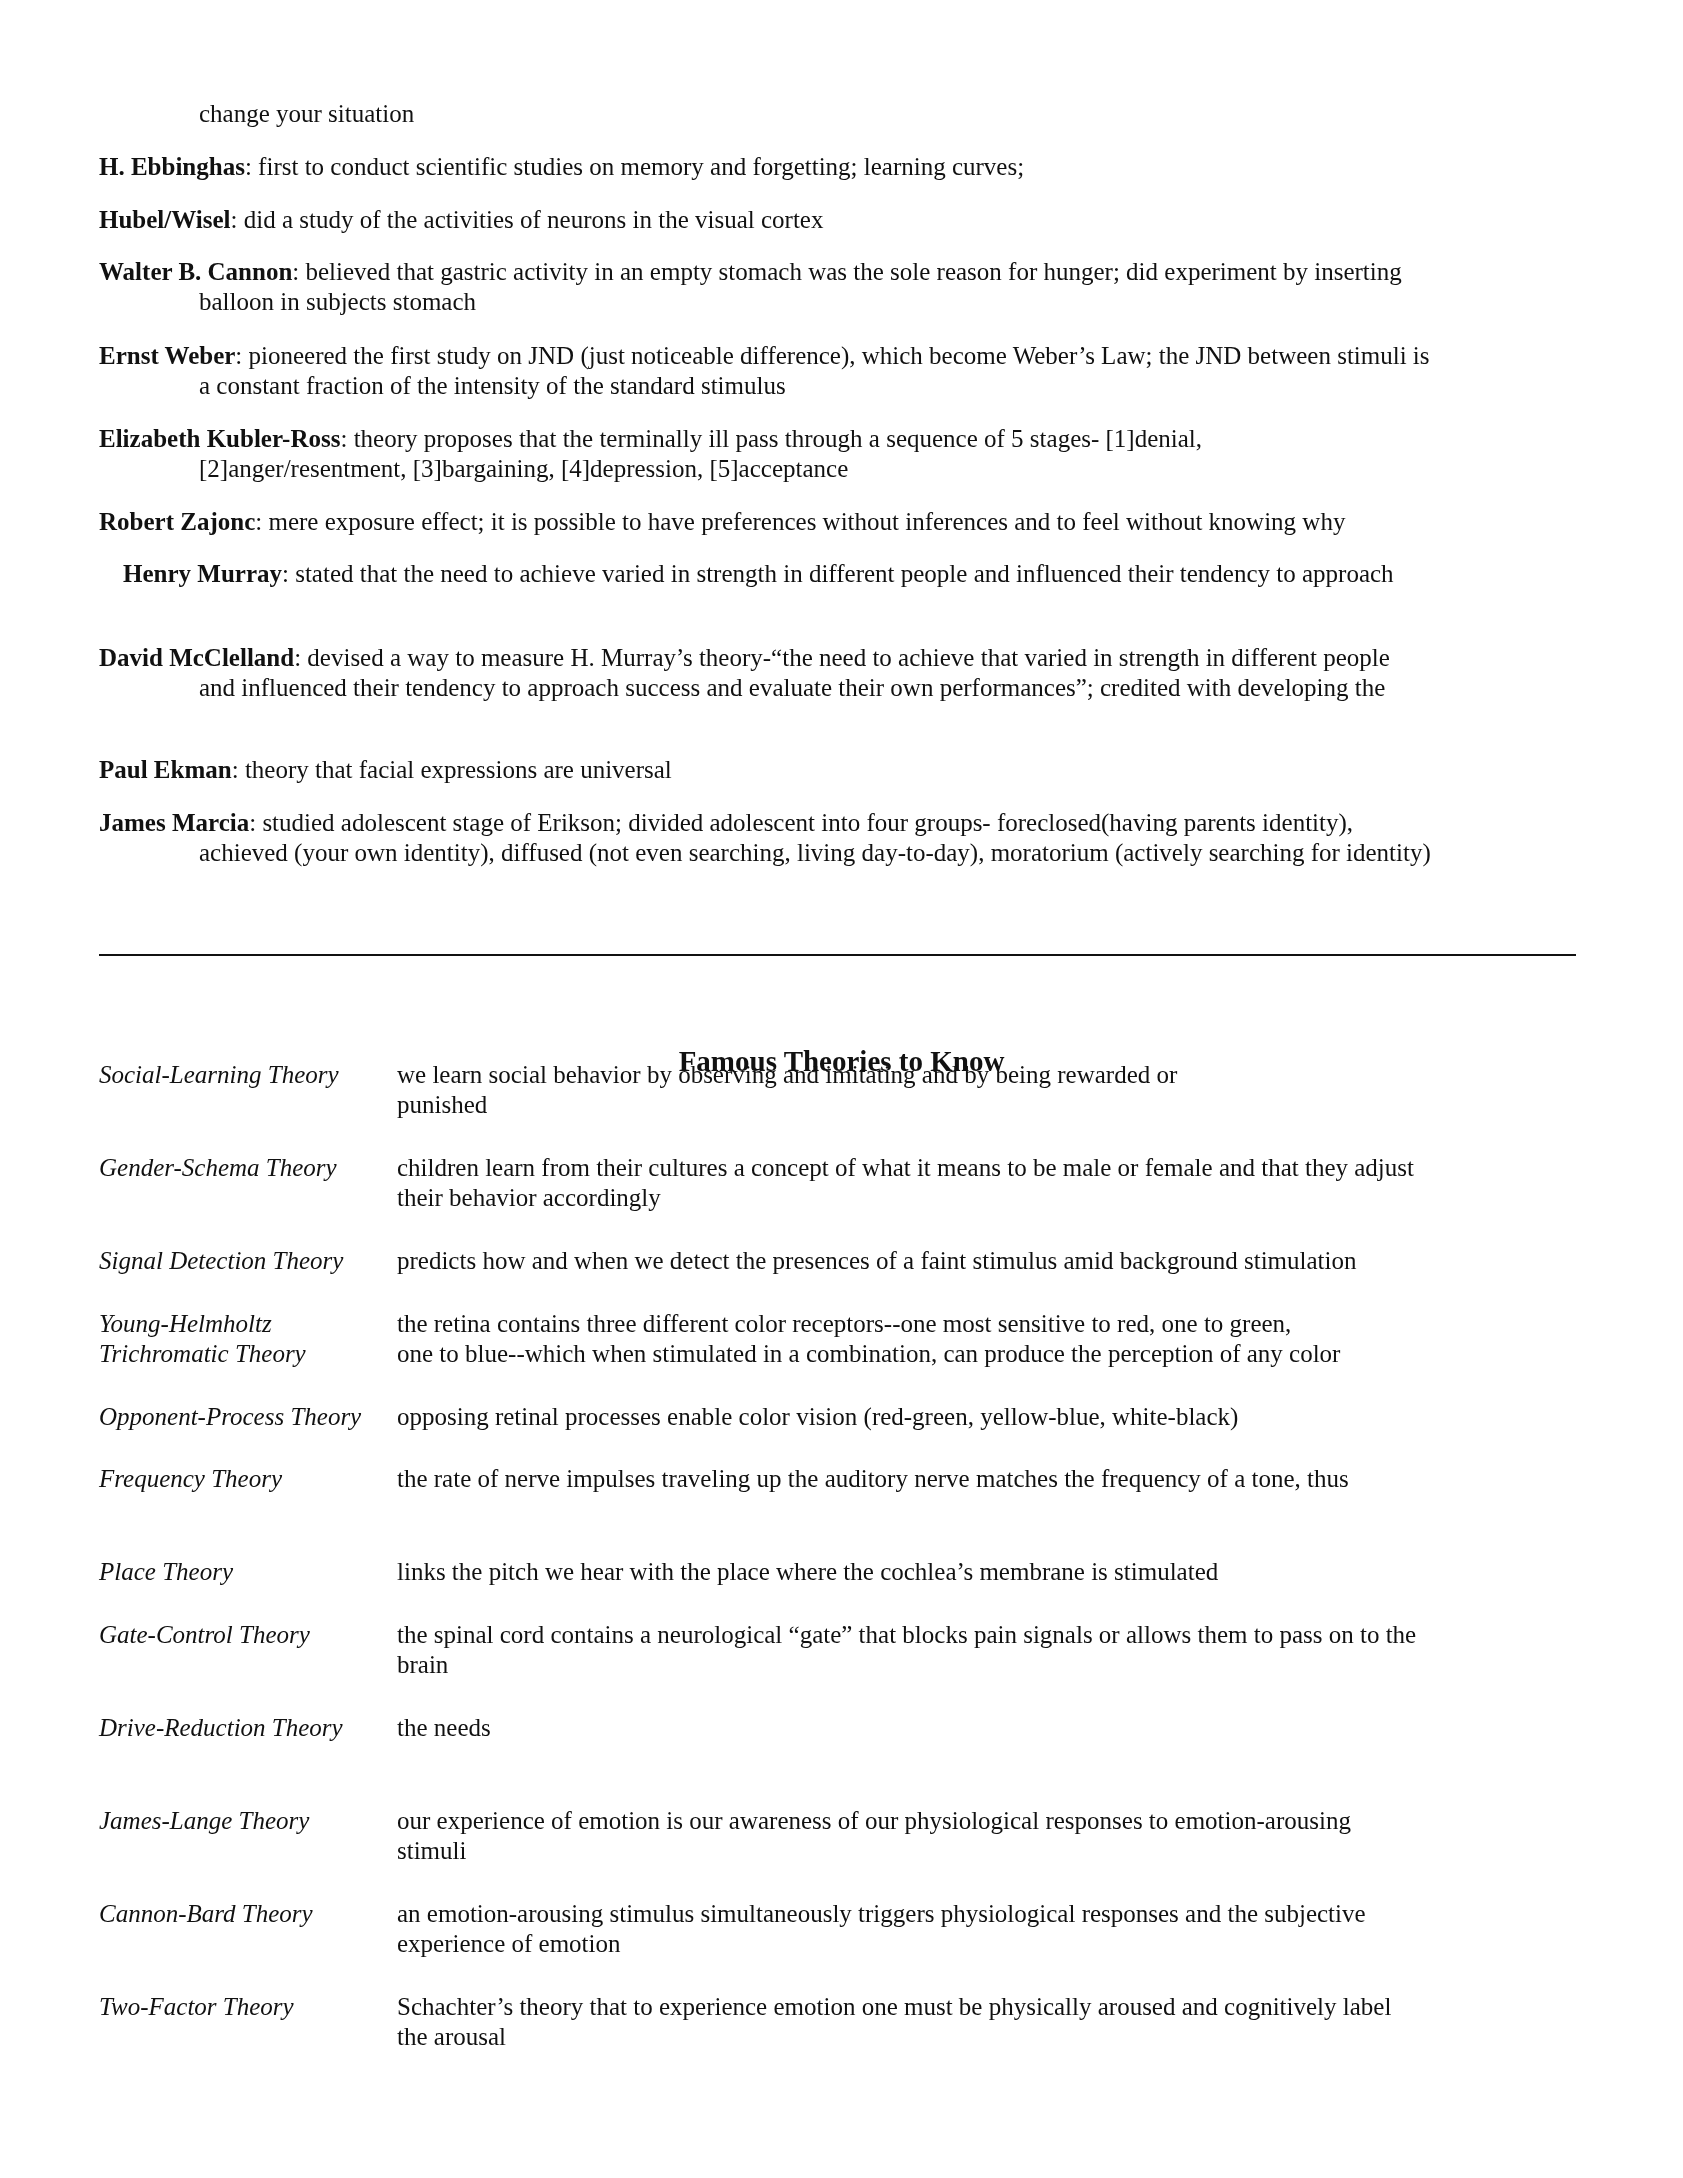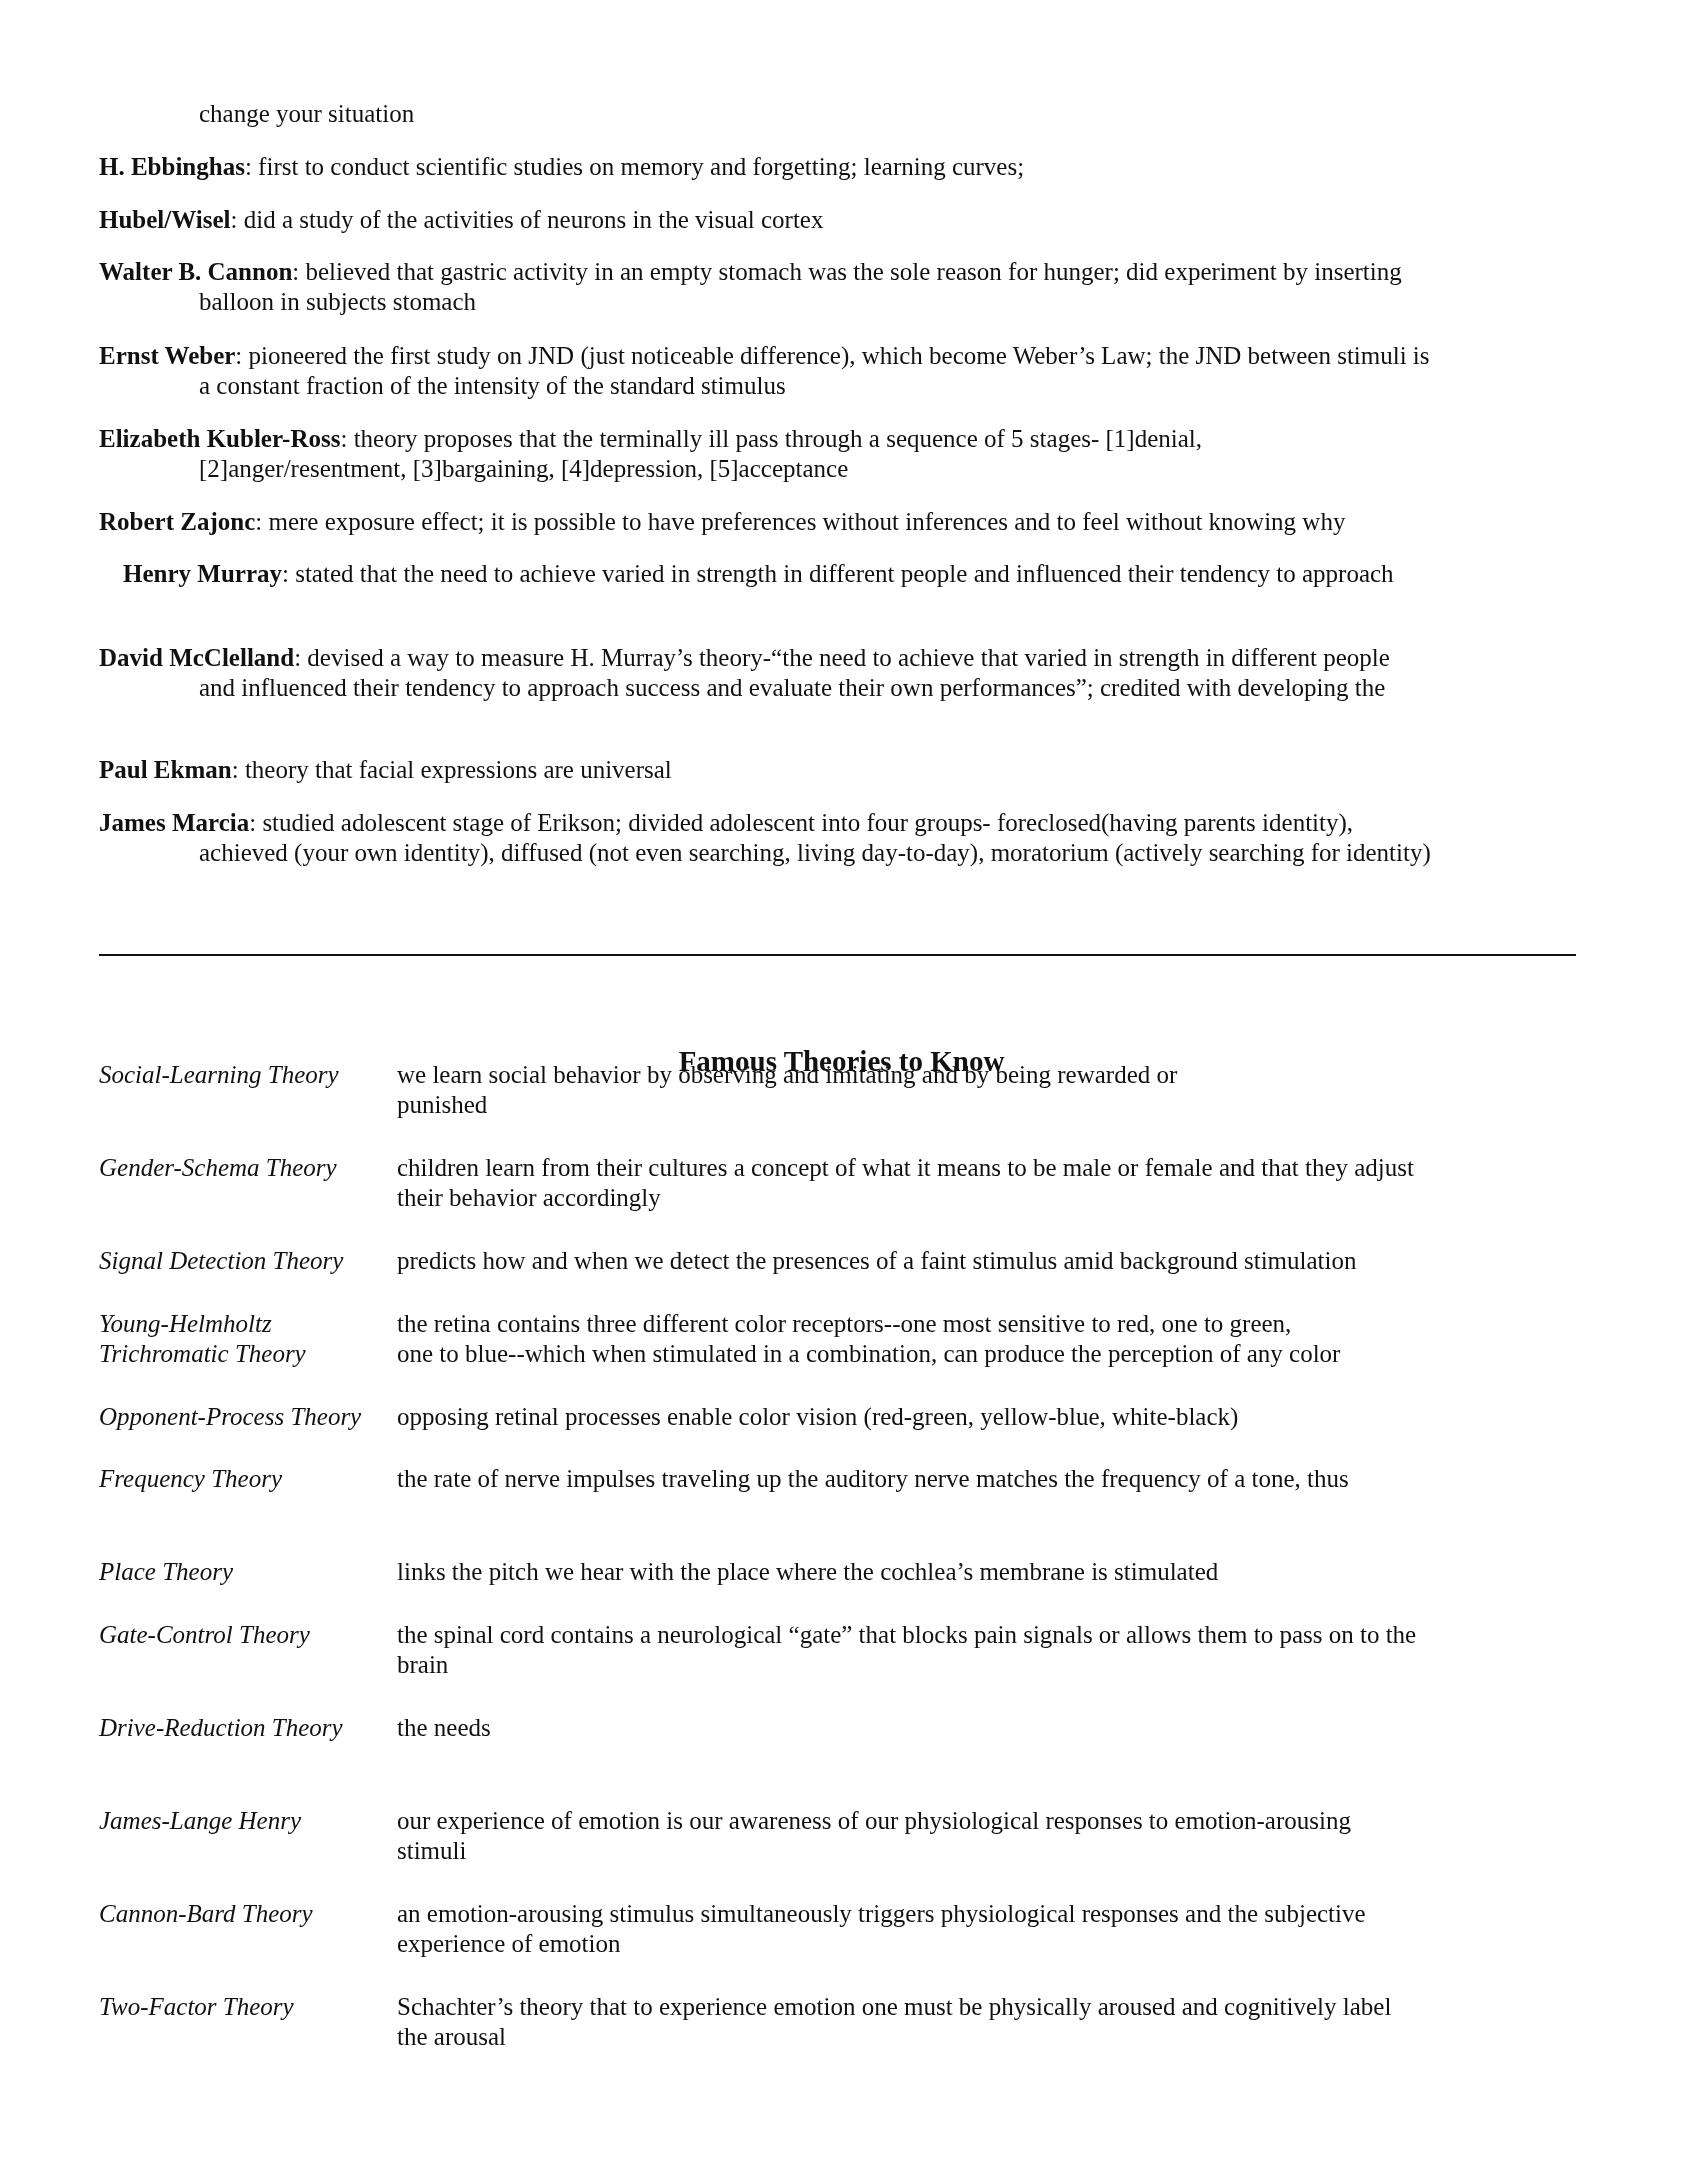--- a/index.html
+++ b/index.html
@@ -150,21 +150,21 @@
   </div>
 
   <div class="theory-row" style="top:1713px;">
     <div class="theory-name">Drive-Reduction Theory</div>
     <div class="theory-def">
       <span>the needs</span>
     </div>
   </div>
 
   <div class="theory-row" style="top:1806px;">
-    <div class="theory-name">James-Lange Henry</div>
+    <div class="theory-name">James-Lange Theory</div>
     <div class="theory-def">
       <span>our experience of emotion is our awareness of our physiological responses to emotion-arousing</span>
       <span>stimuli</span>
     </div>
   </div>
 
   <div class="theory-row" style="top:1899px;">
     <div class="theory-name">Cannon-Bard Theory</div>
     <div class="theory-def">
       <span>an emotion-arousing stimulus simultaneously triggers physiological responses and the subjective</span>

